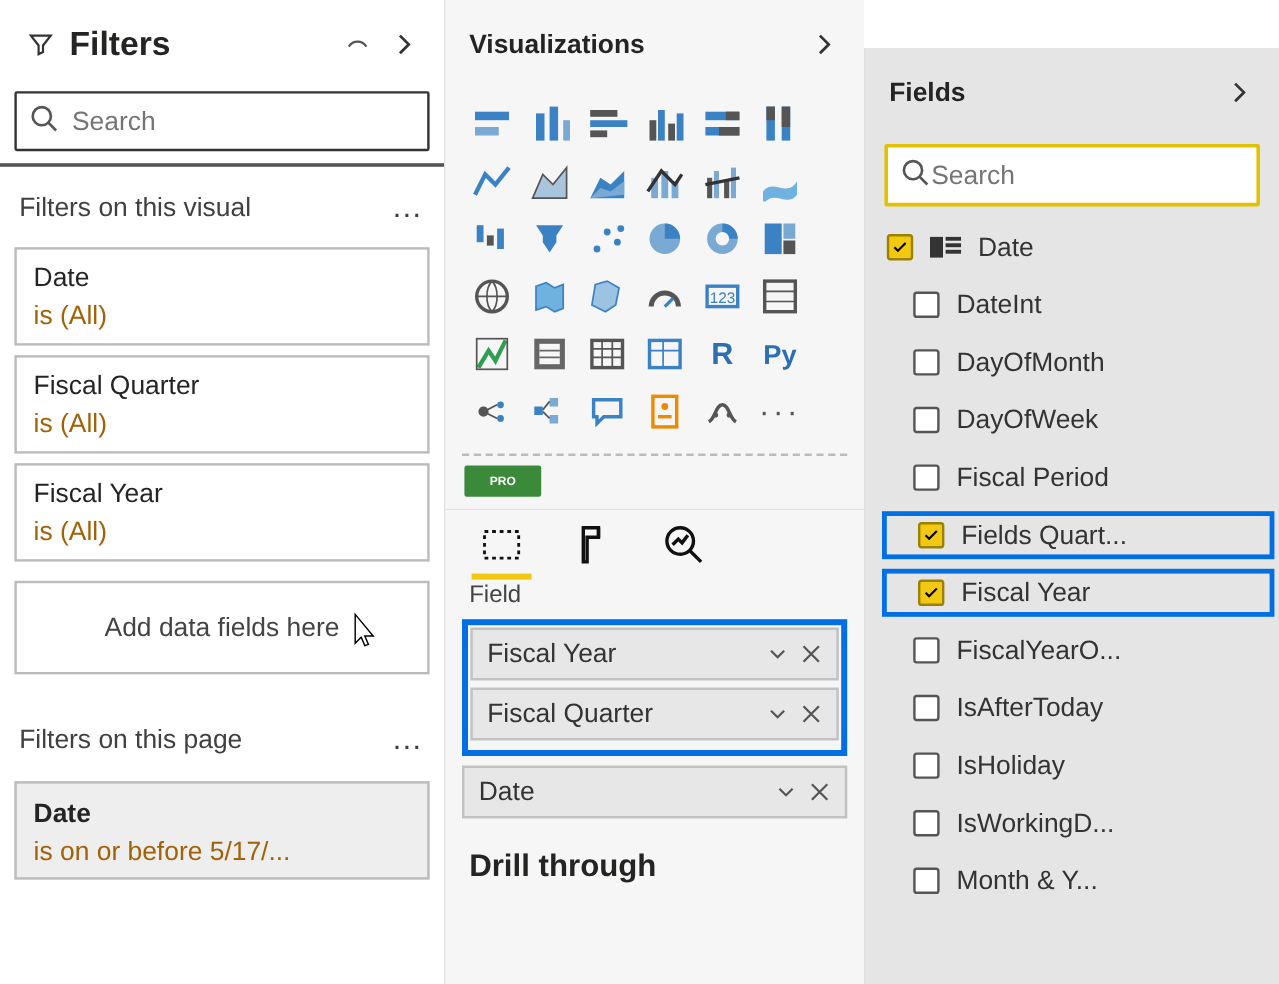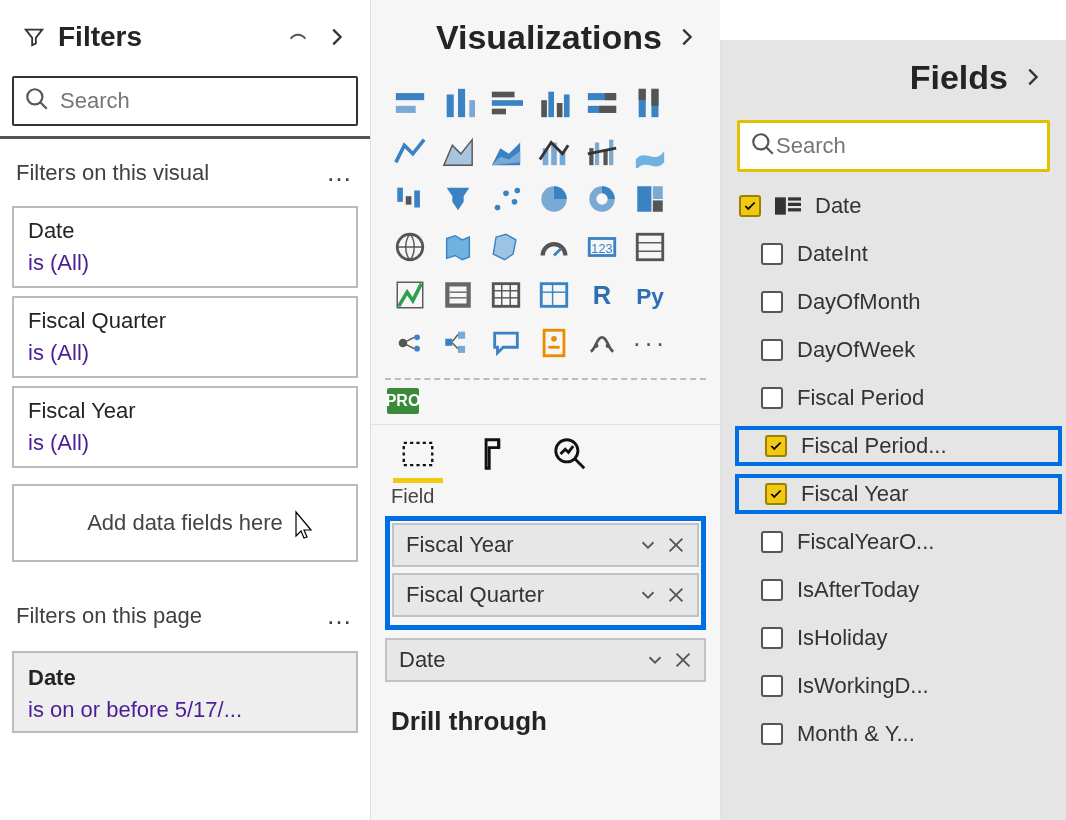--- a/index.html
+++ b/index.html
@@ -11,21 +11,21 @@
   .filters-pane { width: 370px; background: #fff; }
   .viz-pane     { width: 350px; background: #f6f6f6; border-left: 1px solid #e0e0e0; }
   .fields-pane  { flex: 1; background: #e5e5e5; border-left: 1px solid #e0e0e0; margin-top: 40px; }
 
   
   .pane-header {
     display: flex; align-items: center; gap: 10px;
     padding: 10px 20px 6px 20px; height: 70px;
   }
   .pane-title { font-size: 28px; font-weight: 600; color: #252423; flex: 1; }
-  .pane-title.small { font-size: 34px; text-align: right; }
+  .pane-title.small { font-size: 22px; }
   .hdr-icon { width: 28px; height: 28px; display: inline-flex; align-items: center; justify-content: center; color: #404040; cursor: pointer; }
   .hdr-icon svg { width: 22px; height: 22px; }
   .hdr-right { margin-left: auto; }
 
   
   .search-wrap { padding: 6px 12px 10px 12px; }
   .search {
     display: flex; align-items: center; gap: 10px;
     border: 2px solid #333; border-radius: 2px;
     height: 50px; padding: 0 10px; background: #fff;
@@ -38,21 +38,21 @@
   .section-row { display: flex; align-items: center; padding: 4px 16px 10px 16px; }
   .section-label { font-size: 22px; color: #404040; flex: 1; }
   .ellipsis { font-size: 26px; letter-spacing: 2px; color: #404040; cursor: pointer; }
 
   .filter-card {
     margin: 8px 12px; border: 2px solid #bbb; background: #fff;
     padding: 10px 14px;
   }
   .filter-card.add { text-align: center; color: #444; padding: 24px 0; font-size: 22px; }
   .fc-title { font-size: 22px; margin-bottom: 6px; }
-  .fc-sub   { font-size: 22px; color: #4c1d95; }
+  .fc-sub   { font-size: 22px; color: #a16207; }
 
   .page-filter-card {
     margin: 10px 12px 0 12px; border: 2px solid #bbb; border-top-width: 2px;
     background: #eeeeee; padding: 12px 14px 8px 14px;
   }
   .page-filter-card .fc-title { font-weight: 700; }
 
   .cursor {
     position: absolute; width: 24px; height: 32px; pointer-events: none;
   }
@@ -66,22 +66,22 @@
   .vg-cell {
     display: flex; align-items: center; justify-content: center;
     cursor: pointer; border-radius: 2px;
   }
   .vg-cell svg { width: 34px; height: 34px; }
   .vg-more { font-size: 26px; letter-spacing: 3px; color: #555; }
   .dash-divider { border-top: 2px dashed #bbb; margin: 4px 14px 0 14px; }
 
   .pro-row { padding: 8px 16px 10px 16px; }
   .pro-badge { display:inline-flex; align-items:center; justify-content:center;
-    width:32px;height:26px;border:2px solid #3a8a3a;border-radius:2px;background:#3a8a3a;
-    color:#fff;font-size:16px;font-weight:700;}
+    width:64px;height:26px;border:2px solid #3a8a3a;border-radius:2px;background:#3a8a3a;
+    color:#fff;font-size:10px;font-weight:700;}
   .tab-row { display: flex; gap: 38px; align-items: center; padding: 10px 28px 0 28px; border-top: 1px solid #e2e2e2; }
   .tab-icon { width:38px; height:38px; display:flex; align-items:center; justify-content:center; cursor:pointer;}
   .tab-underline { position: relative; }
   .tab-underline.active::after {
     content:""; position:absolute; left:-6px; right:-6px; bottom:-10px; height:5px; background:#f2c811;
   }
   .field-section-label { padding: 12px 20px 8px 20px; font-size: 20px; color: #444; }
 
   .field-wells { padding: 0 14px 0 14px; }
   .field-well {
@@ -561,21 +561,21 @@
         <div class="field-row">
           <span class="chk"></span>
           <span class="field-name">Fiscal Period</span>
         </div>
         <div class="field-row hi">
           <span class="chk y">
             <svg viewBox="0 0 24 24" fill="none" stroke-width="3">
               <path d="M4 12l5 5L20 6"></path>
             </svg>
           </span>
-          <span class="field-name">Fiscal Period...</span>
+          <span class="field-name">Fields Quart...</span>
         </div>
         <div class="field-row hi">
           <span class="chk y">
             <svg viewBox="0 0 24 24" fill="none" stroke-width="3">
               <path d="M4 12l5 5L20 6"></path>
             </svg>
           </span>
           <span class="field-name">Fiscal Year</span>
         </div>
         <div class="field-row">

